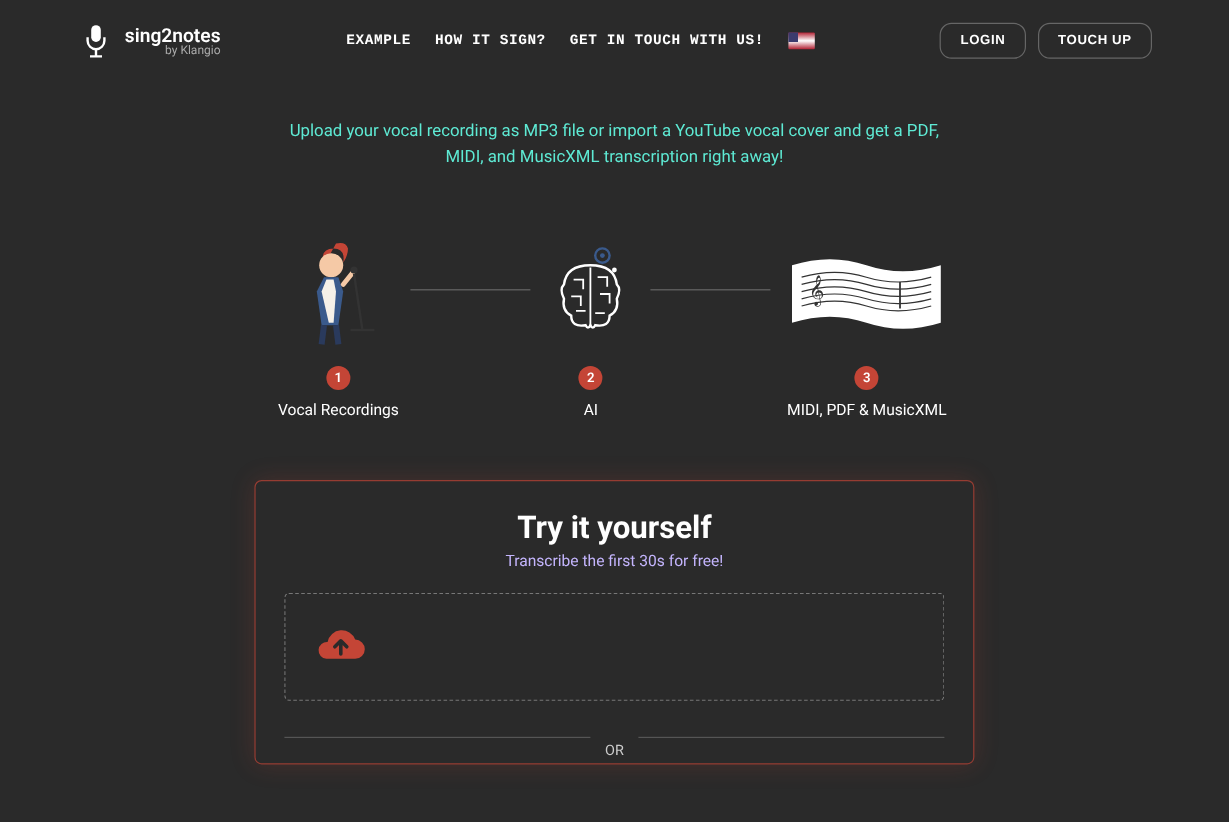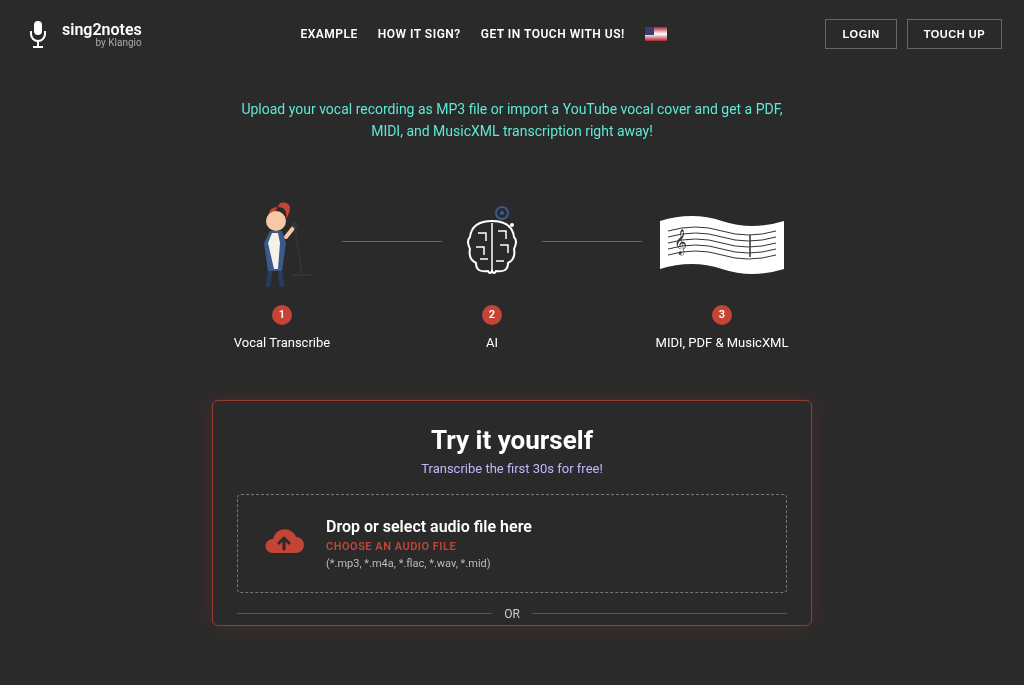--- a/index.html
+++ b/index.html
@@ -8,21 +8,21 @@
   background: #2a2a2a;
   color: #fff;
   width: 1024px;
   height: 685px;
   overflow: hidden;
 }
 .header {
   display: flex;
   align-items: center;
   justify-content: space-between;
-  padding: 18px 22px;
+  padding: 18px 64px;
 }
 .logo-area {
   display: flex;
   align-items: center;
   gap: 8px;
 }
 .logo-icon {
   width: 32px;
   height: 32px;
   display: flex;
@@ -39,20 +39,21 @@
 }
 .logo-text .by {
   font-size: 10px;
   color: #aaa;
   margin-top: -2px;
   text-align: right;
 }
 .nav {
   display: flex;
   gap: 20px;
+  font-family: Liberation Mono, monospace;
 }
 .nav-link {
   font-size: 12px;
   font-weight: 600;
   letter-spacing: 0.5px;
   cursor: pointer;
 }
 .flag {
   width: 22px;
   height: 14px;
@@ -74,21 +75,21 @@
   gap: 10px;
 }
 .btn-outline {
   background: transparent;
   border: 1px solid #666;
   color: #fff;
   padding: 8px 16px;
   font-size: 11px;
   font-weight: 600;
   letter-spacing: 0.5px;
-  border-radius: 0;
+  border-radius: 10px;
   cursor: pointer;
 }
 .hero {
   text-align: center;
   padding: 30px 40px 20px;
 }
 .hero-title {
   font-size: 36px;
   font-weight: 800;
   line-height: 1.2;
@@ -215,20 +216,21 @@
   padding-bottom: 4px;
 }
 .or-line {
   flex: 1;
   height: 1px;
   background: #555;
 }
 .or-text {
   font-size: 12px;
   color: #ccc;
+  margin-top: 20px;
 }
 </style>
 </head>
 <body>
 
 <header class="header">
   <div class="logo-area">
     <div class="logo-icon">
       <svg width="26" height="30" viewBox="0 0 26 30">
         <rect x="9" y="2" width="8" height="14" rx="4" fill="#fff"></rect>
@@ -268,21 +270,21 @@
         <path d="M 40 40 L 36 50 L 42 76 L 46 76 L 48 50 L 46 40 Z" fill="#f5f0e8"></path>
         <line x1="54" y1="44" x2="62" y2="34" stroke="#f5c9a6" stroke-width="4" stroke-linecap="round"></line>
         <circle cx="63" cy="32" r="3" fill="#333"></circle>
         <line x1="63" y1="35" x2="70" y2="82" stroke="#333" stroke-width="2"></line>
         <line x1="60" y1="82" x2="80" y2="82" stroke="#333" stroke-width="2"></line>
         <line x1="38" y1="78" x2="36" y2="94" stroke="#2a3a5c" stroke-width="5"></line>
         <line x1="48" y1="78" x2="50" y2="94" stroke="#2a3a5c" stroke-width="5"></line>
       </svg>
     </div>
     <div class="step-badge">1</div>
-    <div class="step-label">Vocal Transcribe</div>
+    <div class="step-label">Vocal Recordings</div>
   </div>
 
   <div class="step-connector"></div>
 
   <div class="step">
     <div class="step-img">
       <svg class="brain-svg" viewBox="0 0 80 80">
         <circle cx="50" cy="10" r="6" fill="none" stroke="#3a5a8c" stroke-width="2"></circle>
         <circle cx="50" cy="10" r="2" fill="#3a5a8c"></circle>
         <path d="M 40 18 Q 20 18 18 34 Q 14 38 18 46 Q 16 56 24 60 Q 24 70 36 68 Q 38 72 40 68 Q 42 72 44 68 Q 56 70 56 60 Q 64 56 62 46 Q 66 38 62 34 Q 60 18 40 18 Z" fill="none" stroke="#fff" stroke-width="2"></path>
@@ -323,24 +325,19 @@
 <section class="try-box">
   <h2 class="try-title">Try it yourself</h2>
   <p class="try-sub">Transcribe the first 30s for free!</p>
   <div class="dropzone">
     <div class="cloud-icon">
       <svg width="44" height="32" viewBox="0 0 44 32">
         <path d="M 34 26 A 8 8 0 0 0 34 10 A 12 12 0 0 0 11 12 A 7 7 0 0 0 10 26 Z" fill="#c44536"></path>
         <path d="M 22 22 L 22 12 M 17 16 L 22 11 L 27 16" stroke="#2a2a2a" stroke-width="3" fill="none" stroke-linecap="round" stroke-linejoin="round"></path>
       </svg>
     </div>
-    <div class="drop-text">
-      <div class="title">Drop or select audio file here</div>
-      <div class="choose">CHOOSE AN AUDIO FILE</div>
-      <div class="formats">(*.mp3, *.m4a, *.flac, *.wav, *.mid)</div>
-    </div>
   </div>
   <div class="or-row">
     <div class="or-line"></div>
     <span class="or-text">OR</span>
     <div class="or-line"></div>
   </div>
 </section>
 
 </body></html>

